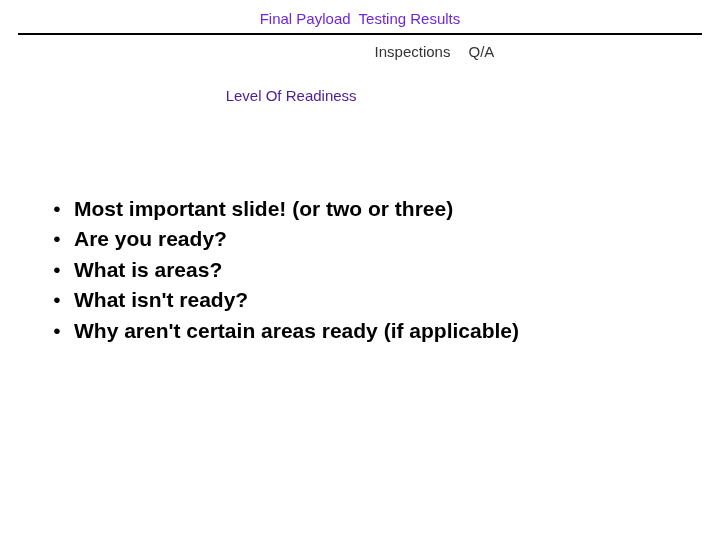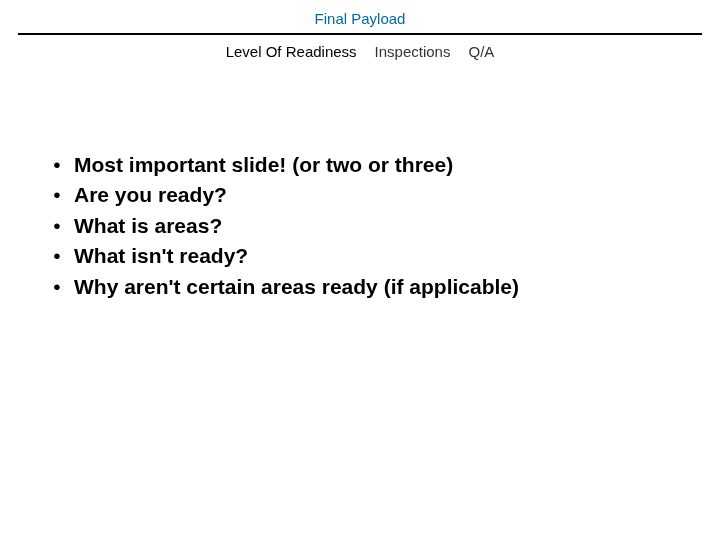--- a/index.html
+++ b/index.html
@@ -15,41 +15,42 @@
       color: #000000;
       overflow: hidden;
     }
     .tabs-row-1 {
       display: flex;
       justify-content: center;
       gap: 8px;
       padding-top: 10px;
       padding-bottom: 6px;
       font-size: 15px;
-      color: #0369a1;
+      color: #6d28d9;
     }
     .divider {
       height: 2px;
       background: #000000;
       margin: 0 18px 2px 18px;
     }
     .tabs-row-2 {
       display: flex;
       justify-content: center;
       gap: 18px;
       padding-top: 6px;
       font-size: 15px;
       color: #333333;
     }
     .tab {
       white-space: nowrap;
     }
     .emphasis {
-      color: #000000;
+      color: #4c1d95;
       font-weight: 500;
+      margin-top: 44px;
     }
     .content {
       padding: 90px 40px 0 40px;
     }
     ul.bullets {
       list-style: none;
     }
     ul.bullets li {
       display: flex;
       align-items: flex-start;
@@ -65,20 +66,21 @@
     ul.bullets li .txt {
       flex: 1;
       font-weight: bold;
     }
   </style>
 </head>
 <body>
 
 <div class="tabs-row-1">
   <span class="tab">Final Payload</span>
+  <span class="tab">Testing Results</span>
 </div>
 
 <div class="divider"></div>
 
 <div class="tabs-row-2">
   <span class="tab emphasis">Level Of Readiness</span>
   <span class="tab">Inspections</span>
   <span class="tab">Q/A</span>
 </div>
 

